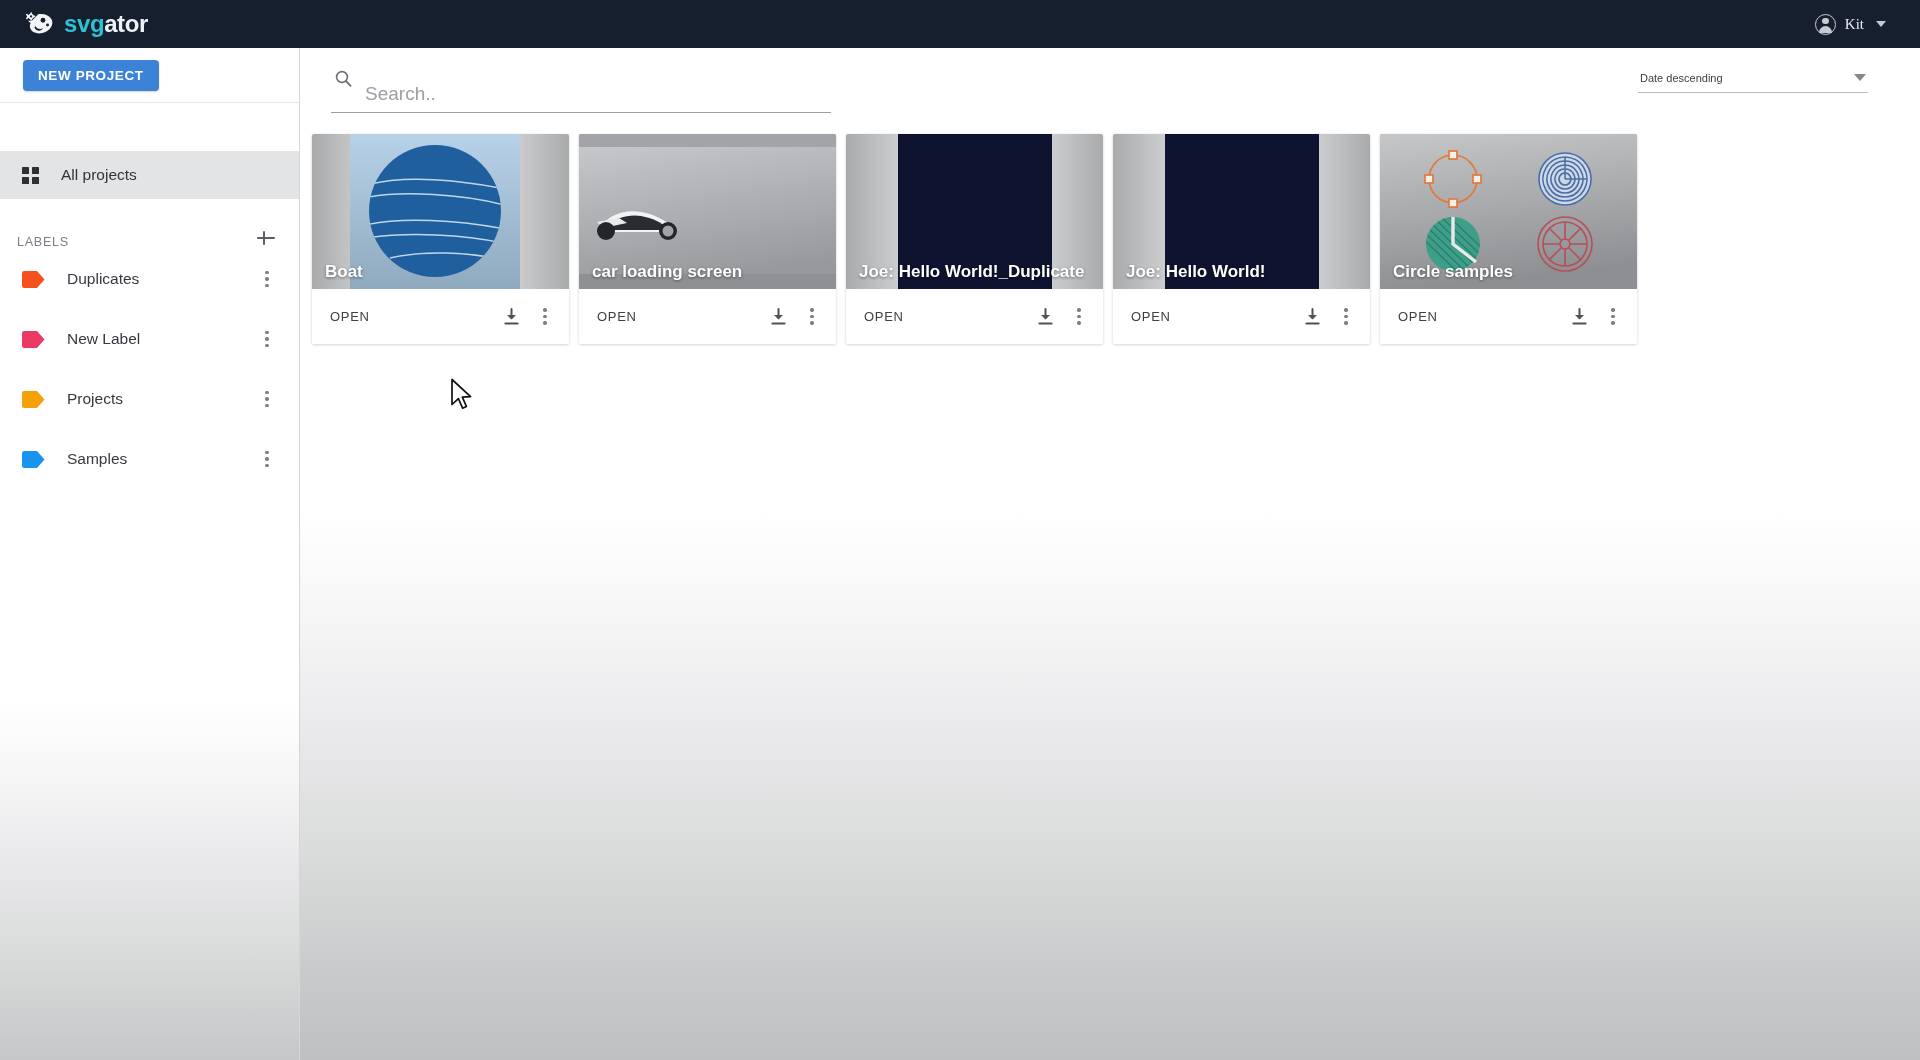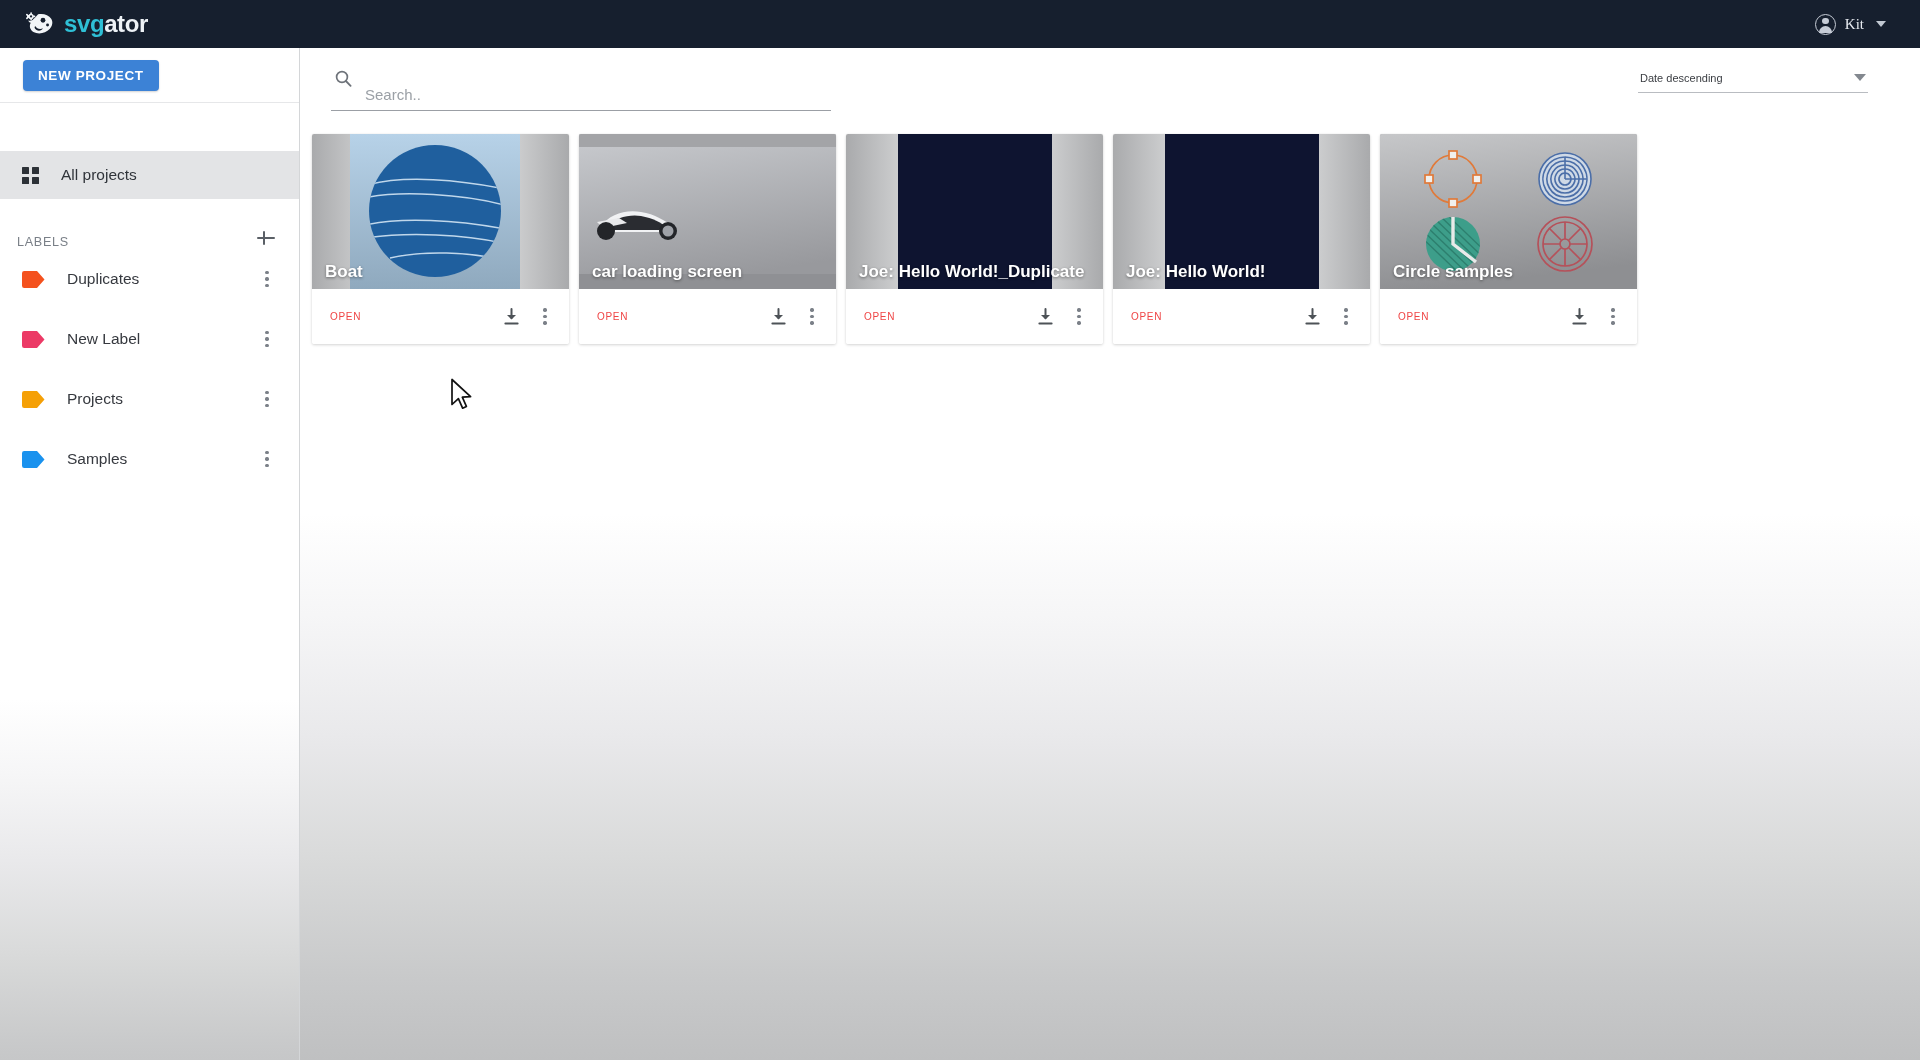--- a/index.html
+++ b/index.html
@@ -118,21 +118,21 @@
     height:62px; display:flex; align-items:center;
     padding:0 52px 0 30px; gap:20px;
   }
   .search-wrap {
     width:500px; display:flex; align-items:center; gap:13px;
     border-bottom:1px solid #9b9fa5; padding:0 4px 7px 4px; margin-top:6px;
   }
   .search-icon { width:17px; height:17px; flex:0 0 auto; display:block; }
   .search-input {
     border:none; outline:none; background:transparent; width:100%;
-    font-size:15px; color:#3a3d42; font-family:"Liberation Sans", sans-serif;margin-top:32px;
+    font-size:19px; color:#3a3d42; font-family:"Liberation Sans", sans-serif;margin-top:32px;
   }
   .search-input::placeholder { color:#9ba0a6; }
 
   .sort-wrap {
     margin-left:auto; width:230px; display:flex; align-items:center;
     justify-content:space-between; border-bottom:1px solid #b9bcc1;
     padding:0 2px 8px 2px; margin-top:6px; cursor:pointer;
   }
   .sort-value { font-size:11px; color:#3a3d42; }
   .sort-caret {
@@ -157,21 +157,21 @@
     position:absolute; left:13px; right:10px; bottom:7px;
     color:#ffffff; font-size:17px; font-weight:700; line-height:1.24;
     text-shadow:0 1px 3px rgba(0,0,0,0.45);
     z-index:4; word-break:break-word;
   }
   .card-foot {
     height:55px; display:flex; align-items:center;
     padding:0 14px 0 18px; background:#ffffff;
   }
   .open-link {
-    font-size:10px; letter-spacing:0.7px; color:#ef4444; cursor:pointer;
+    font-size:13px; letter-spacing:0.7px; color:#404040; cursor:pointer;
     font-weight:400;
   }
   .foot-actions { margin-left:auto; display:flex; align-items:center; gap:14px; }
   .dl-icon { width:19px; height:19px; cursor:pointer; display:block; }
 
   
   .art-inner { position:absolute; left:38px; top:0; width:170px; height:155px; }
   .navy-inner { position:absolute; left:52px; top:0; width:154px; height:155px; background:#0e1430; }
 
   

